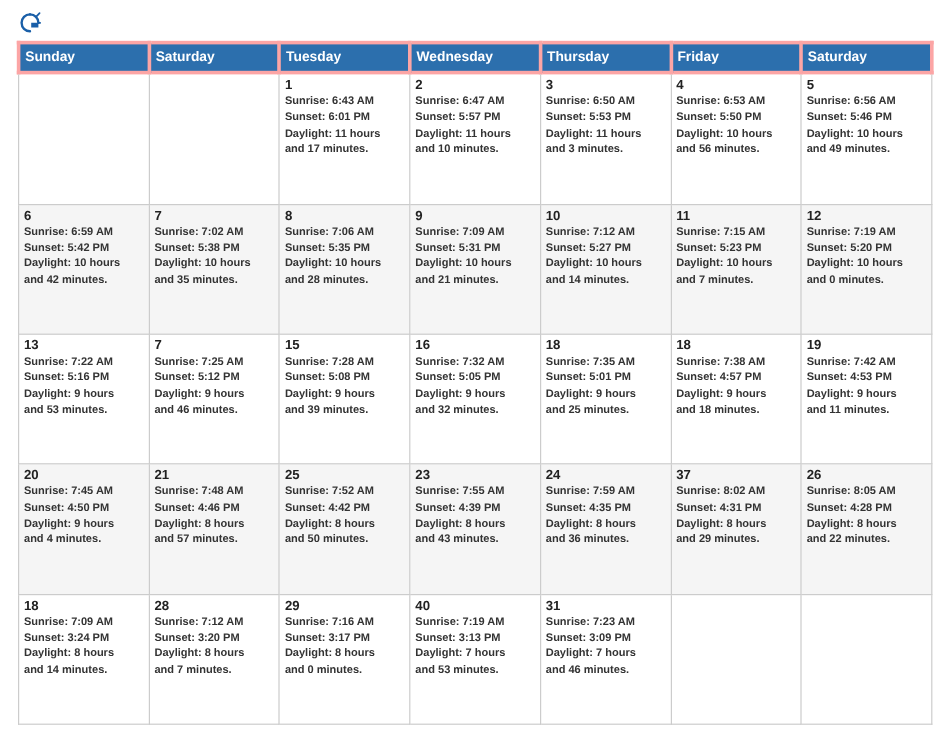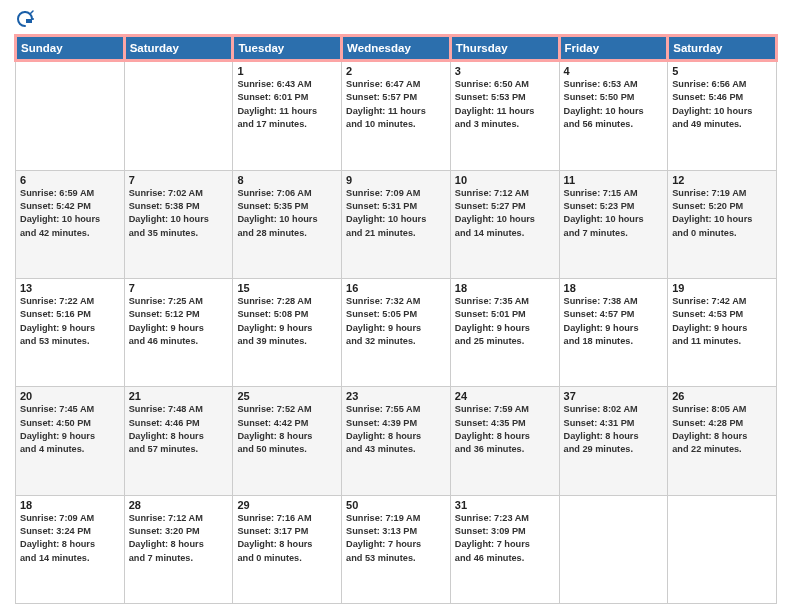--- a/index.html
+++ b/index.html
@@ -257,21 +257,21 @@
           </td>
           <td>
             <span class="day-num">28</span>
             <div class="day-info">Sunrise: 7:12 AM<br>Sunset: 3:20 PM<br>Daylight: 8 hours<br>and 7 minutes.</div>
           </td>
           <td>
             <span class="day-num">29</span>
             <div class="day-info">Sunrise: 7:16 AM<br>Sunset: 3:17 PM<br>Daylight: 8 hours<br>and 0 minutes.</div>
           </td>
           <td>
-            <span class="day-num">50</span>
+            <span class="day-num">40</span>
             <div class="day-info">Sunrise: 7:19 AM<br>Sunset: 3:13 PM<br>Daylight: 7 hours<br>and 53 minutes.</div>
           </td>
           <td>
             <span class="day-num">31</span>
             <div class="day-info">Sunrise: 7:23 AM<br>Sunset: 3:09 PM<br>Daylight: 7 hours<br>and 46 minutes.</div>
           </td>
           <td class="empty-cell"></td>
           <td class="empty-cell"></td>
         </tr>
       </tbody>

